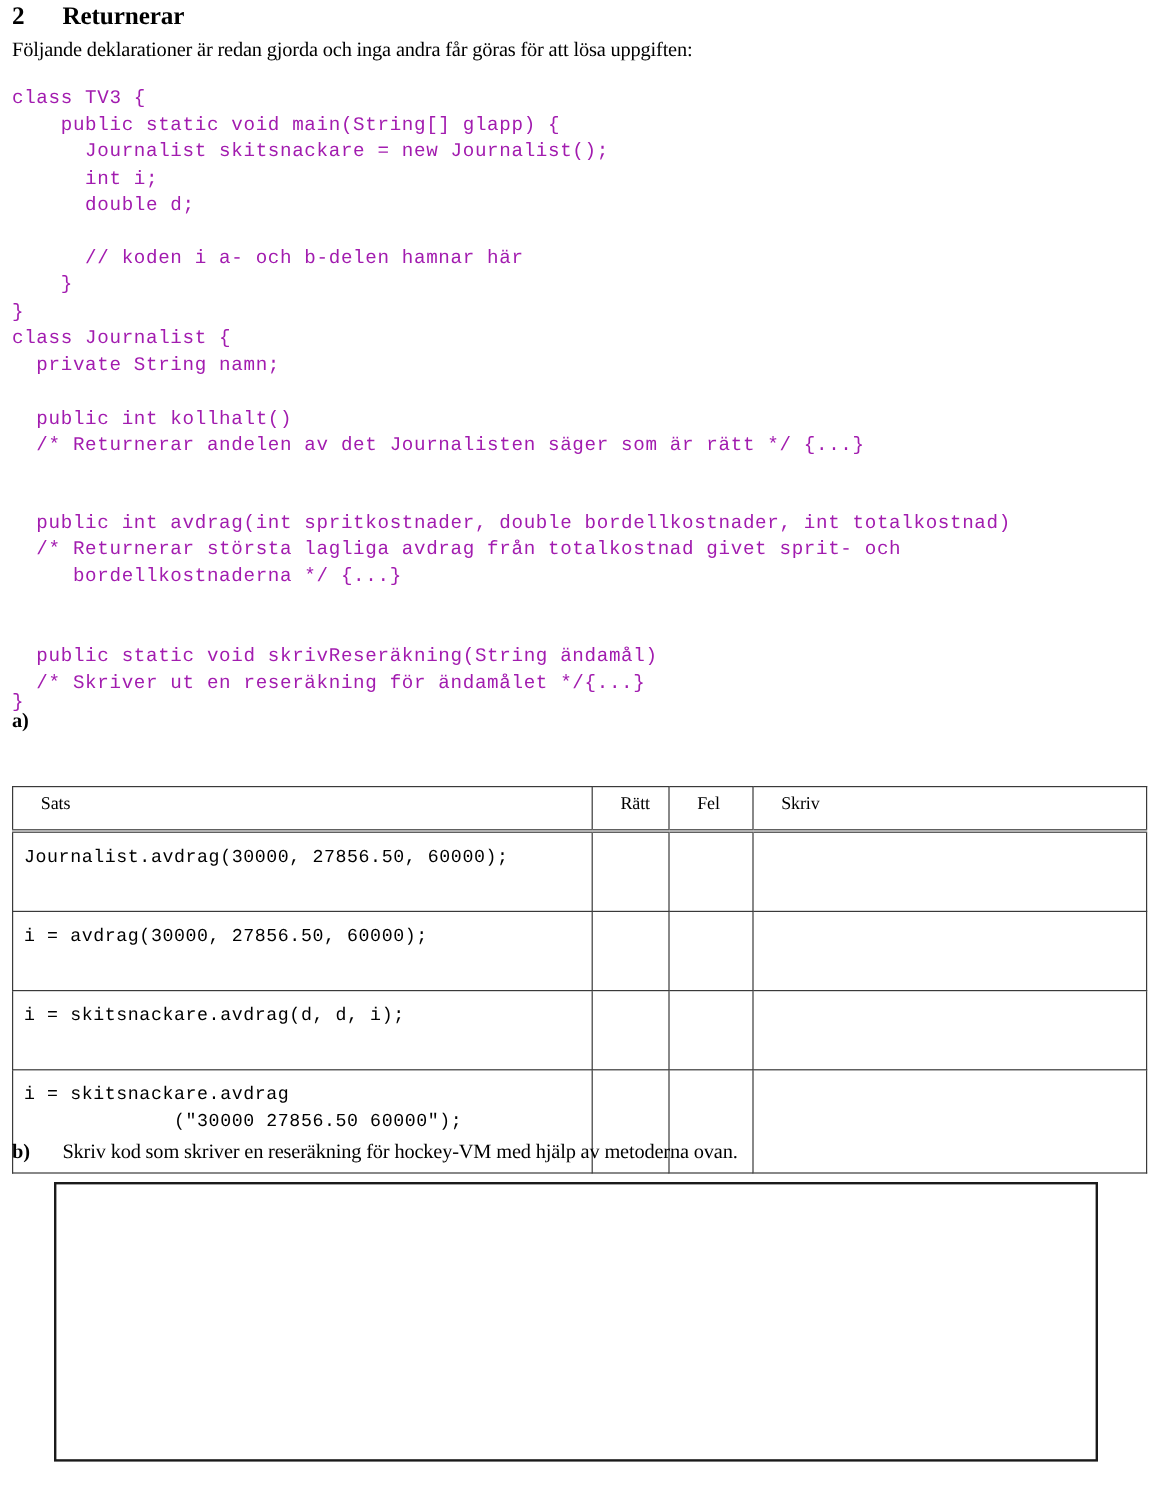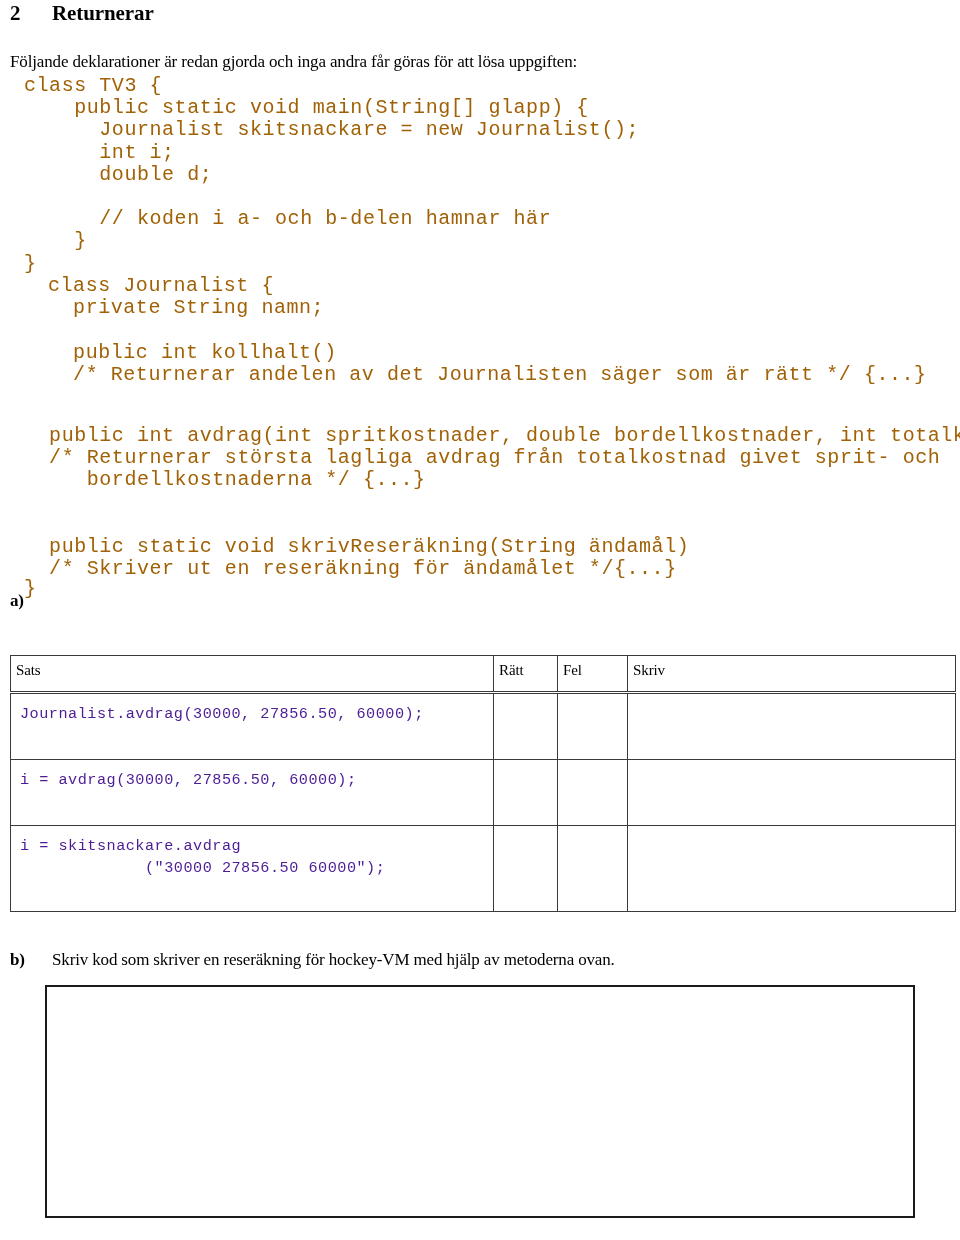--- a/index.html
+++ b/index.html
@@ -46,36 +46,35 @@
   .intro {
     position: absolute;
     left: 10px;
     top: 31px;
     width: 940px;
     font-family: "Liberation Serif", serif;
     font-size: 17px;
     line-height: 22px;
     letter-spacing: -0.15px;
     white-space: nowrap;
-    margin-top: 20px;
   }
 
   
   .code {
     position: absolute;
-    left: 24px;
+    left: 10px;
     font-family: "Liberation Mono", "DejaVu Sans Mono", monospace;
-    font-size: 20px;
+    font-size: 16px;
     line-height: 22.2px;
     letter-spacing: 0.55px;
-    color: #a16207;
+    color: #a21caf;
     white-space: pre;
   }
   #code-main   { top: 55px;  }
-  #code-class  { top: 255px; margin-left: 24px; }
+  #code-class  { top: 255px; }
   #code-avdrag { top: 404px; margin-top: 21px; }
   #code-skriv  { top: 492px; margin-top: 44px; }
   #code-close  { top: 558px; }
 
   
   .qpart {
     position: absolute;
     left: 10px;
     width: 940px;
     display: flex;
@@ -110,31 +109,31 @@
     vertical-align: top;
     text-align: left;
   }
   .sats-table th {
     font-family: "Liberation Serif", serif;
     font-weight: normal;
     font-size: 15px;
     line-height: 19px;
     letter-spacing: -0.1px;
     height: 30px;
-    padding: 5px 0 0 5px;
+    padding: 5px 0 0 23px;
     border-bottom: 3px double #3a3a3a;
   }
   .sats-table td {
     height: 56px;
     padding: 9px 0 0 9px;
     font-family: "Liberation Mono", "DejaVu Sans Mono", monospace;
     font-size: 15.2px;
     line-height: 22.2px;
     letter-spacing: 0.5px;
-    color: #4c1d95;
+    color: #000000;
     white-space: pre;
   }
   .sats-table td.blank { padding: 0; }
   .col-sats   { width: 483px; }
   .col-ratt   { width: 64px; }
   .col-fel    { width: 70px; }
   .col-orsak  { width: 328px; }
   tr.tall td  { height: 76px; }
 
   
@@ -209,20 +208,26 @@
         <td class="blank"></td>
         <td class="blank"></td>
         <td class="blank"></td>
       </tr>
       <tr>
         <td>i = avdrag(30000, 27856.50, 60000);</td>
         <td class="blank"></td>
         <td class="blank"></td>
         <td class="blank"></td>
       </tr>
+      <tr>
+        <td>i = skitsnackare.avdrag(d, d, i);</td>
+        <td class="blank"></td>
+        <td class="blank"></td>
+        <td class="blank"></td>
+      </tr>
       <tr class="tall">
         <td>i = skitsnackare.avdrag
              ("30000 27856.50 60000");</td>
         <td class="blank"></td>
         <td class="blank"></td>
         <td class="blank"></td>
       </tr>
     </tbody>
   </table>
 

